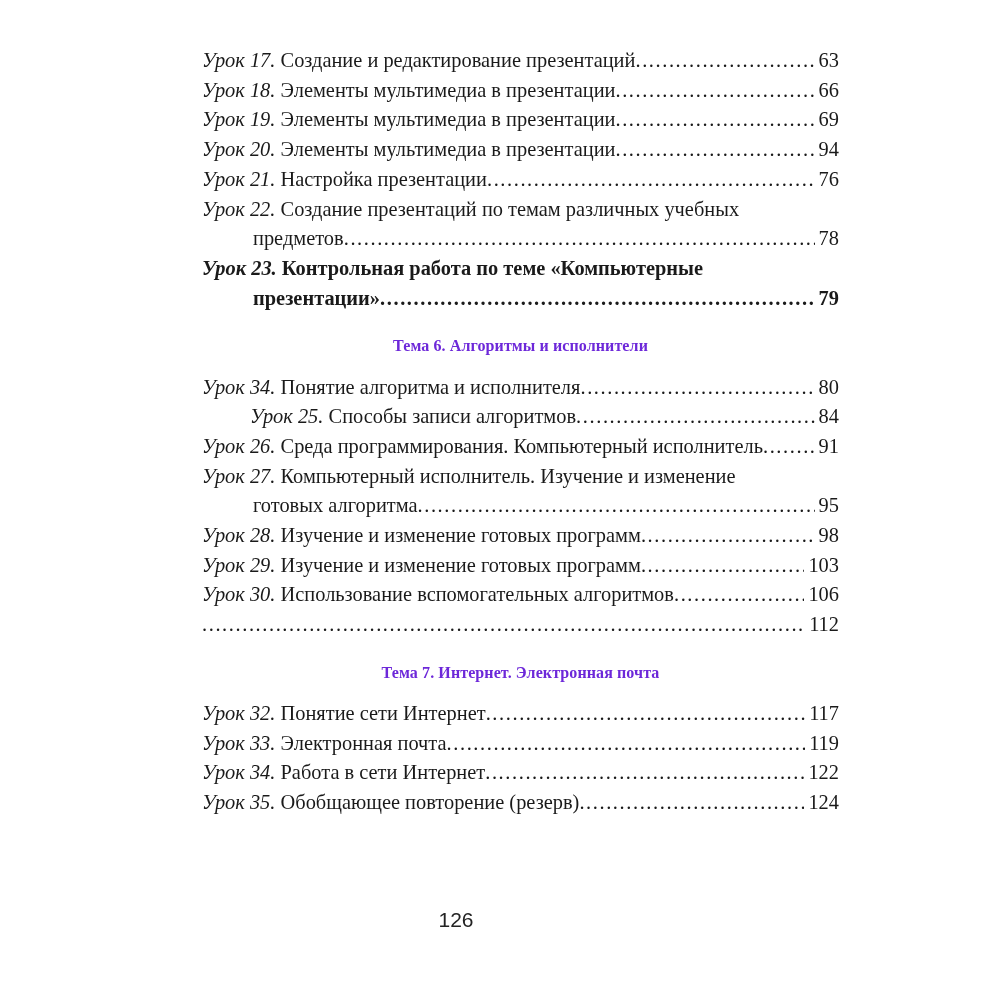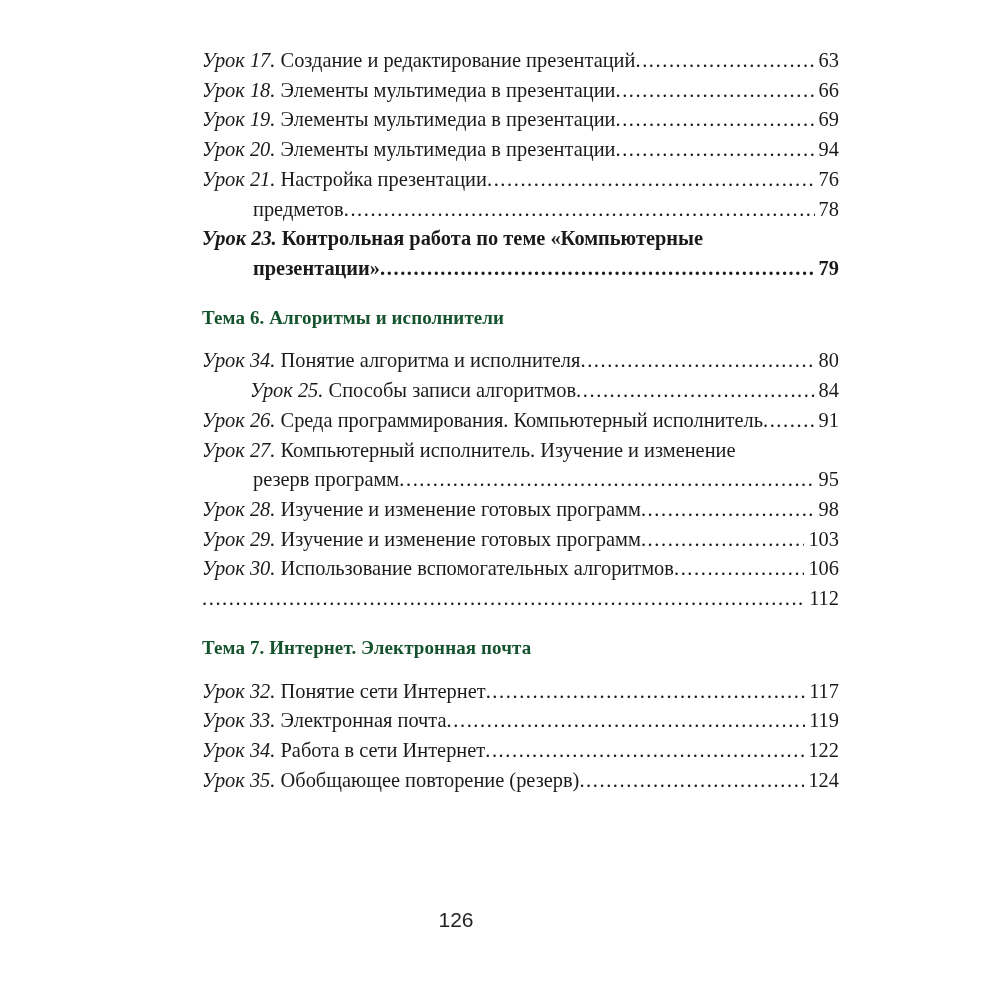--- a/index.html
+++ b/index.html
@@ -29,25 +29,25 @@
 
   .toc {
     position: absolute;
     left: 202px;
     top: 46px;
     width: 637px;
   }
 
   
   .section-heading {
-    text-align: left;
+    text-align: center;
     font-weight: bold;
-    font-size: 19px;
+    font-size: 16px;
     letter-spacing: 0.1px;
-    color: #14532d;
+    color: #6d28d9;
     margin: 23px 0 17px 0;
     line-height: 1.2;
   }
 
   
   .entry {
     display: block;
     position: relative;
     font-size: 20.4px;
     line-height: 29.7px;
@@ -152,20 +152,21 @@
           </div>
         </div>
         <div class="entry" style="padding-right: 0px;">
           <div class="row spaced">
             <span class="row-text"><span class="lesson-label">Урок 21.</span> <span class="entry-title">Настройка презентации</span></span>
             <span class="row-dots"> ................................................................................................................................................................................................................................................................................................................................................................................................................</span>
             <span class="row-num">76</span>
           </div>
         </div>
         <div class="entry" style="padding-right: 0px;">
+          <div class="row-wrap-first"><span class="lesson-label">Урок 22.</span> <span class="entry-title">Создание презентаций по темам различных учебных</span></div>
           <div class="row cont-indent spaced">
             <span class="row-text">предметов</span>
             <span class="row-dots"> ................................................................................................................................................................................................................................................................................................................................................................................................................</span>
             <span class="row-num">78</span>
           </div>
         </div>
         <div class="entry" style="padding-right: 0px; font-weight: bold;">
           <div class="row-wrap-first"><span class="lesson-label">Урок 23.</span> <span class="entry-title">Контрольная работа по теме «Компьютерные</span></div>
           <div class="row cont-indent">
             <span class="row-text">презентации»</span>
@@ -193,21 +194,21 @@
         <div class="entry" style="padding-right: 0px;">
           <div class="row spaced">
             <span class="row-text"><span class="lesson-label">Урок 26.</span> <span class="entry-title">Среда программирования. Компьютерный исполнитель</span></span>
             <span class="row-dots"> ................................................................................................................................................................................................................................................................................................................................................................................................................</span>
             <span class="row-num">91</span>
           </div>
         </div>
         <div class="entry" style="padding-right: 0px;">
           <div class="row-wrap-first"><span class="lesson-label">Урок 27.</span> <span class="entry-title">Компьютерный исполнитель. Изучение и изменение</span></div>
           <div class="row cont-indent">
-            <span class="row-text">резерв программ</span>
+            <span class="row-text">готовых алгоритма</span>
             <span class="row-dots">................................................................................................................................................................................................................................................................................................................................................................................................................</span>
             <span class="row-num">95</span>
           </div>
         </div>
         <div class="entry" style="padding-right: 0px;">
           <div class="row">
             <span class="row-text"><span class="lesson-label">Урок 28.</span> <span class="entry-title">Изучение и изменение готовых программ</span></span>
             <span class="row-dots">................................................................................................................................................................................................................................................................................................................................................................................................................</span>
             <span class="row-num">98</span>
           </div>

